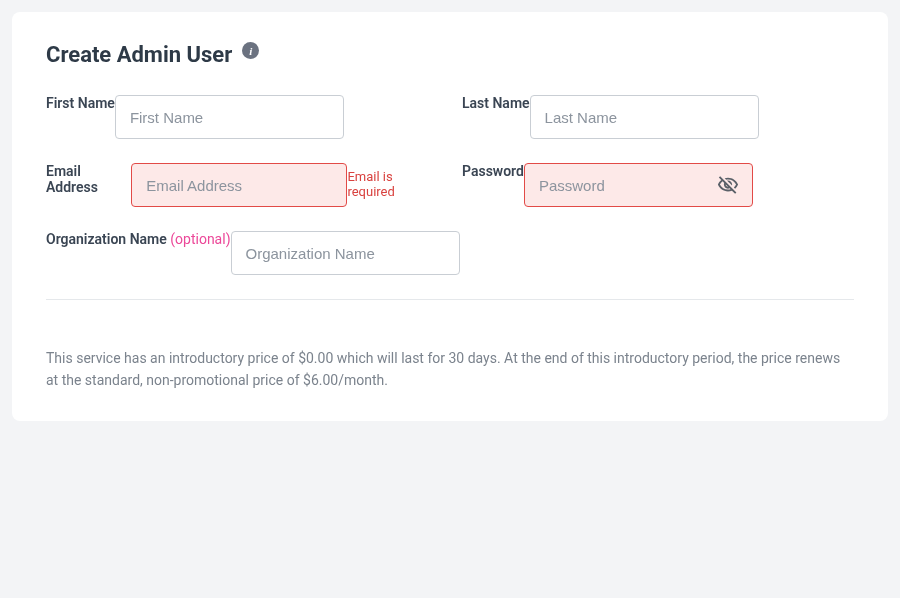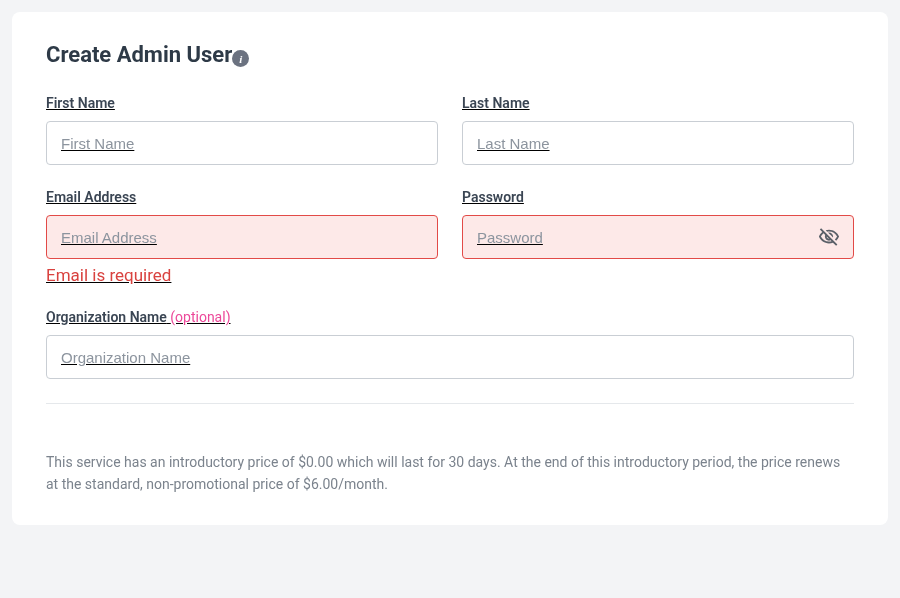--- a/index.html
+++ b/index.html
@@ -14,21 +14,22 @@
       height: 598px;
       padding: 12px;
     }
     .card {
       background-color: #ffffff;
       border-radius: 8px;
       padding: 30px 34px;
     }
     .card-header {
       display: flex;
-      align-items: flex-end;
+      align-items: flex-start;
+      gap: 10px;
       margin-bottom: 28px;
     }
     .card-title {
       font-size: 22px;
       font-weight: 700;
       color: #2e3a47;
     }
     .info-icon {
       display: inline-flex;
       align-items: center;
@@ -44,22 +45,20 @@
       font-style: italic;
     }
     .form-row {
       display: flex;
       gap: 24px;
       margin-bottom: 24px;
     }
     .form-group {
       flex: 1;
       display: flex;
-      flex-direction: column;
-      text-decoration: underline;
     }
     .form-label {
       font-size: 14px;
       font-weight: 600;
       color: #3a4553;
       margin-bottom: 10px;
     }
     .form-label .optional {
       font-weight: 400;
       color: #ec4899;
@@ -89,21 +88,21 @@
     }
     .input-icon-right {
       position: absolute;
       right: 14px;
       display: flex;
       align-items: center;
       color: #5a6068;
       cursor: pointer;
     }
     .error-message {
-      font-size: 17px;
+      font-size: 13px;
       color: #d9423f;
       margin-top: 6px;
     }
     .divider {
       border: none;
       border-top: 1px solid #e5e8eb;
       margin-top: 18px;
       margin-bottom: 22px;
     }
     .pricing-note {

